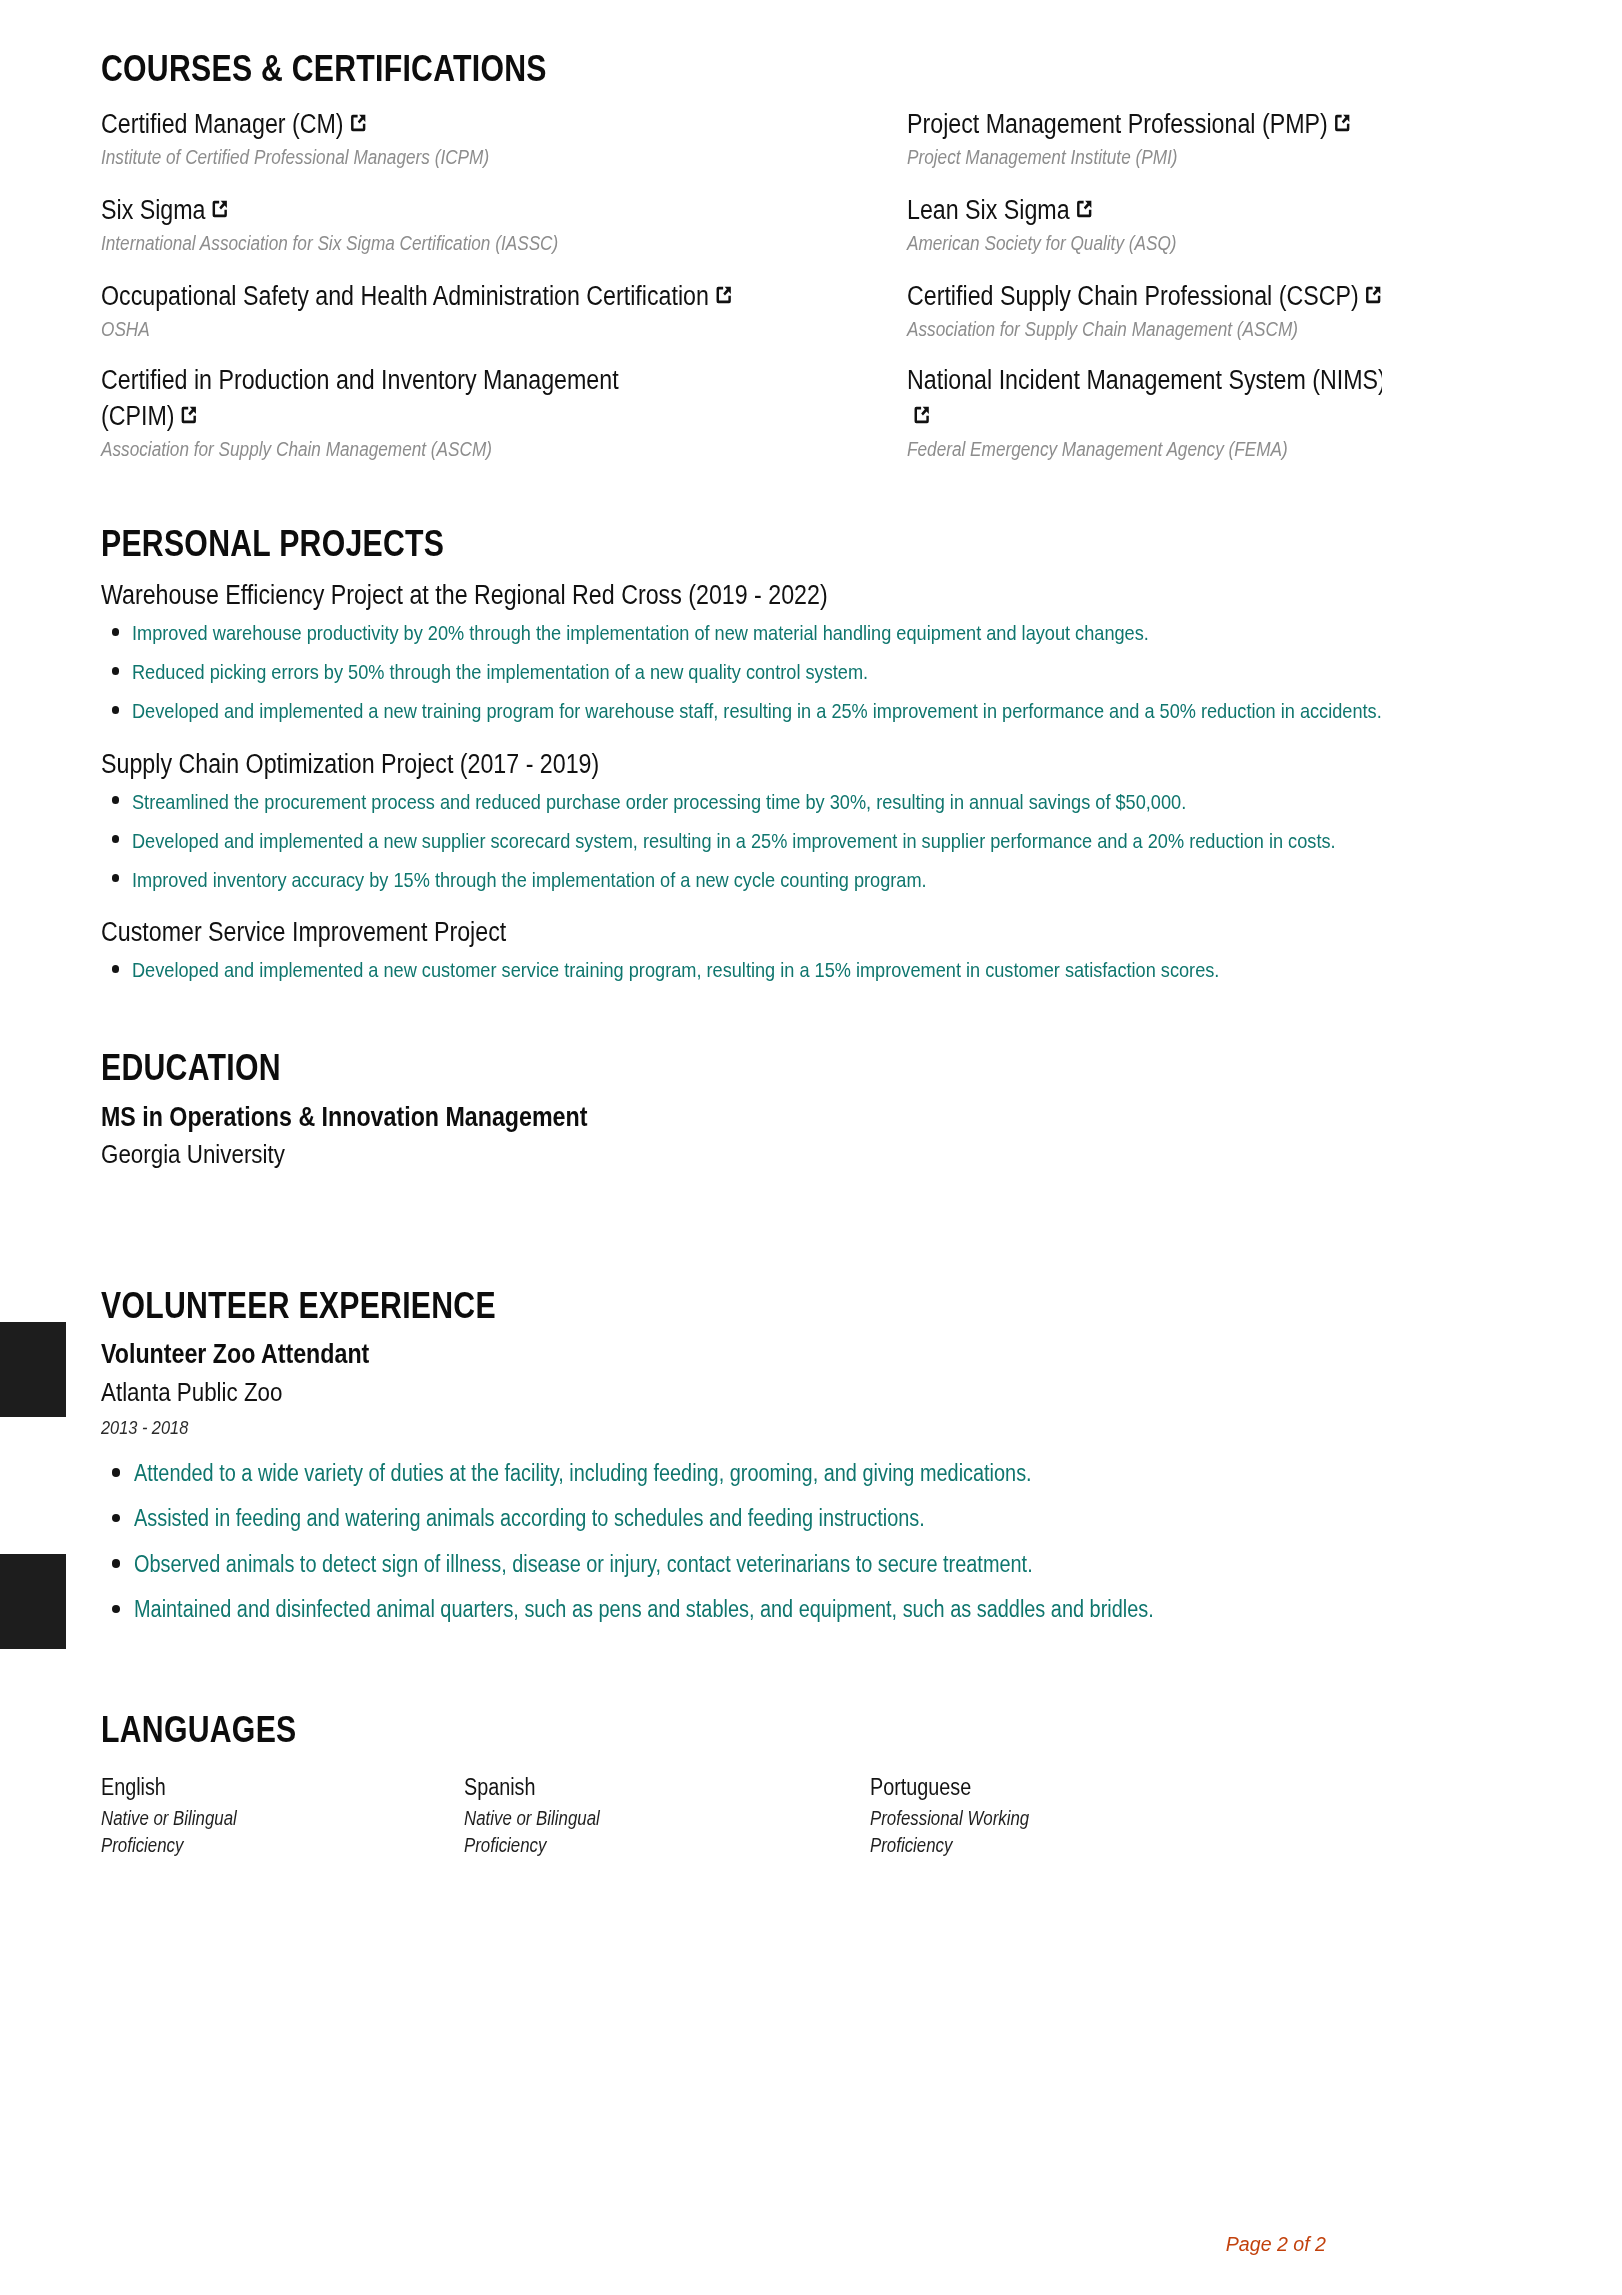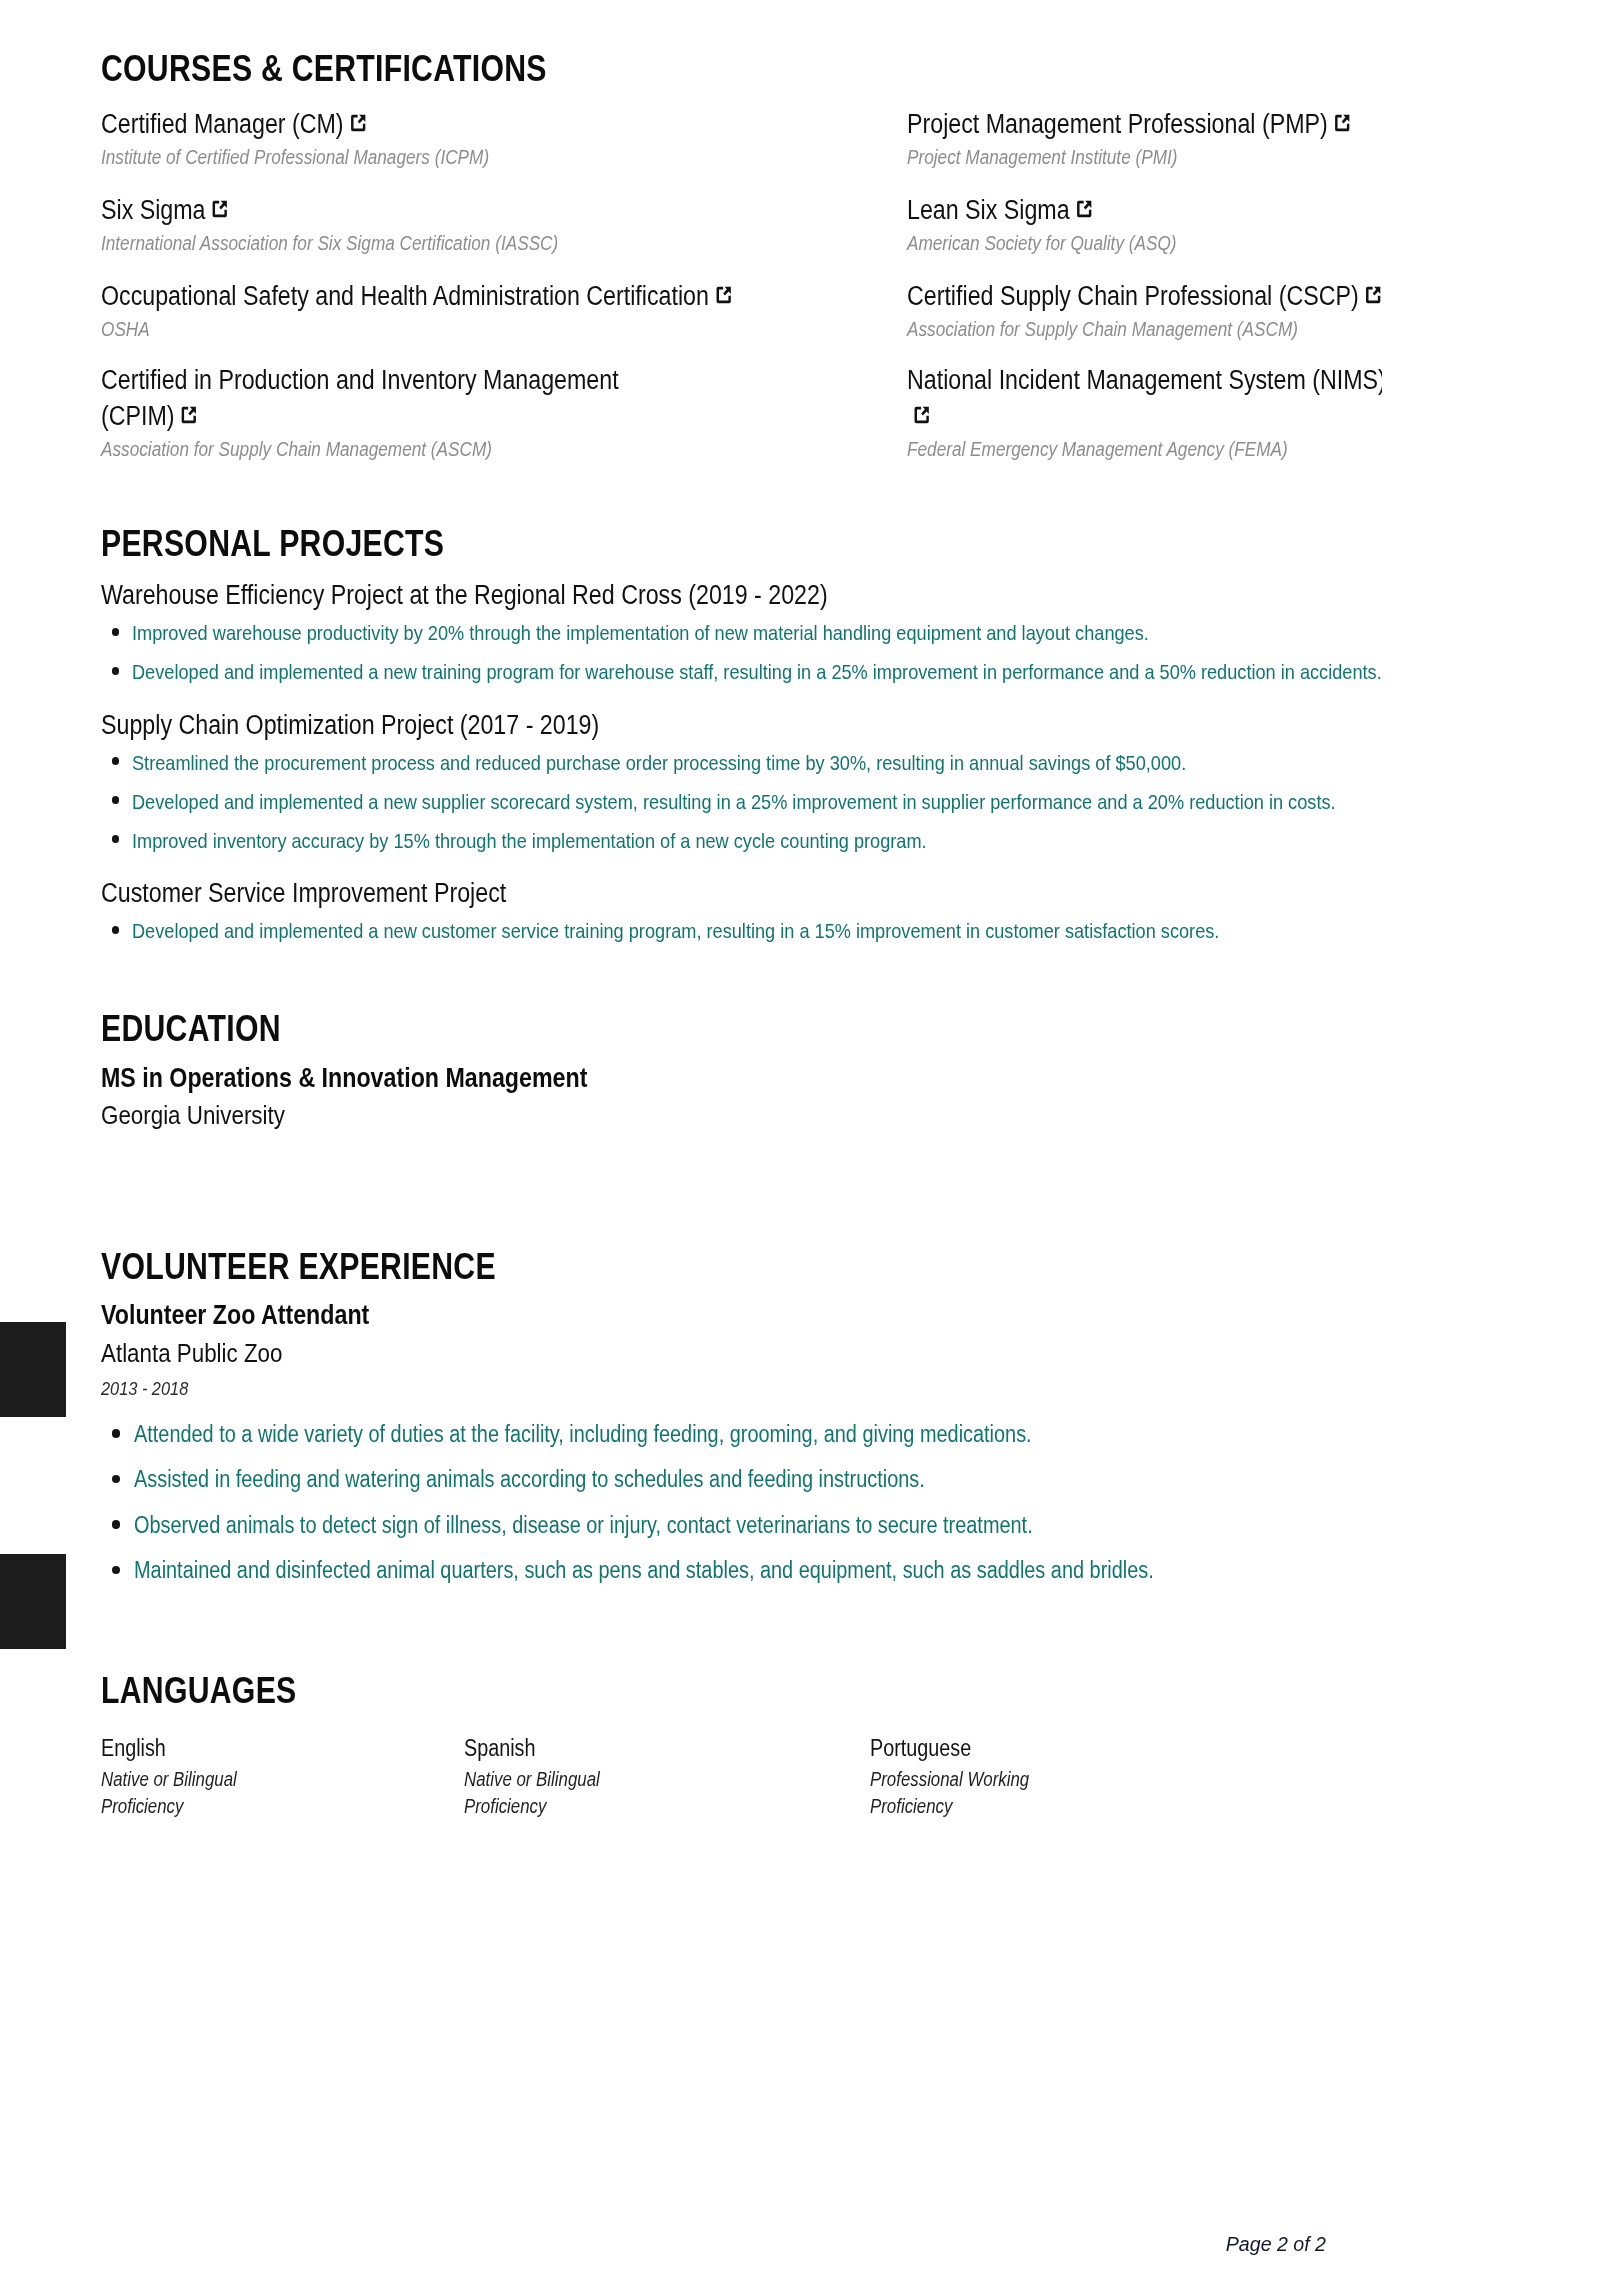--- a/index.html
+++ b/index.html
@@ -190,21 +190,21 @@
     width: 116%;
   }
 
   
   .footer {
     position: absolute;
     right: 56px;
     bottom: 39px;
     font-size: 19.6px;
     font-style: italic;
-    color: #0f172a;
+    color: #c2410c;
   }
 </style>
 </head>
 <body>
 
 <div class="page">
 
   <div class="side-bar" style="top:1322px; height:95px;"></div>
   <div class="side-bar" style="top:1554px; height:95px;"></div>
 
@@ -299,20 +299,23 @@
     </div>
 
     <div style="margin-top:63px;">
       <h2 class="section-heading">PERSONAL PROJECTS</h2>
 
       <div class="project-block">
         <div class="entry-title">Warehouse Efficiency Project at the Regional Red Cross (2019 - 2022)</div>
         <ul class="bullets">
           <li>
               <span class="bul-txt">Improved warehouse productivity by 20% through the implementation of new material handling equipment and layout changes.</span>
+            </li>
+          <li>
+              <span class="bul-txt">Reduced picking errors by 50% through the implementation of a new quality control system.</span>
             </li>
           <li>
               <span class="bul-txt">Developed and implemented a new training program for warehouse staff, resulting in a 25% improvement in performance and a 50% reduction in accidents.</span>
             </li>
         </ul>
       </div>
 
       <div class="project-block">
         <div class="entry-title">Supply Chain Optimization Project (2017 - 2019)</div>
         <ul class="bullets">

